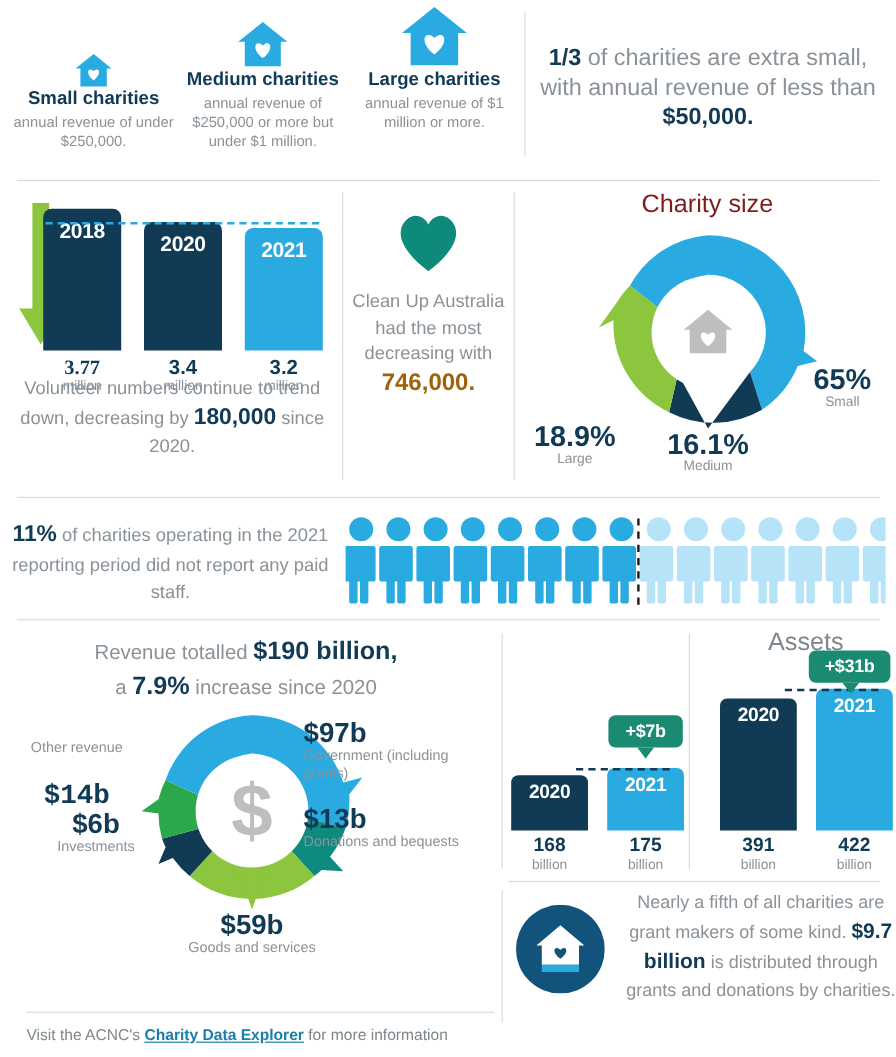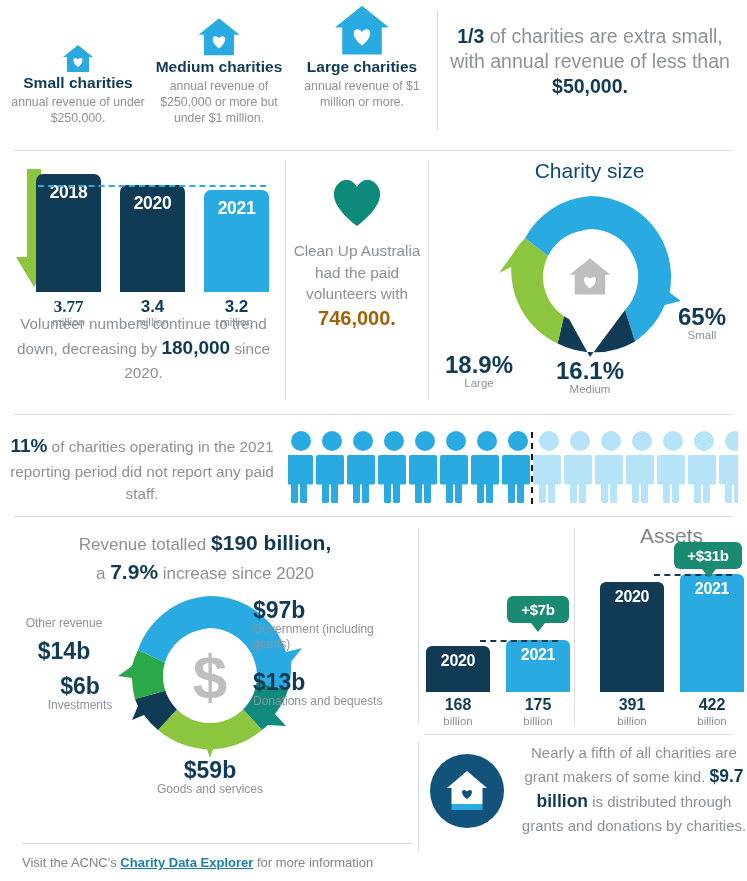--- a/index.html
+++ b/index.html
@@ -16,22 +16,22 @@
   .hrule { position: absolute; background: #d9dcde; height: 1px; }
   .vrule { position: absolute; background: #d9dcde; width: 1px; }
 
   
   #sec-sizes { position: absolute; left: 0; top: 0; width: 430px; height: 145px; }
   .size-card { position: absolute; text-align: center; }
   .size-title { font-size: 15.5px; font-weight: bold; color: #113a55; line-height: 1.15; }
   .size-desc { font-size: 12.3px; color: #8a9298; line-height: 1.32; margin-top: 2px; }
   .house-wrap { display: flex; justify-content: center; align-items: flex-end; }
 
-  #sec-extrasmall { position: absolute; left: 440px; top: 24px; width: 300px; height: 130px;
-     display:flex; align-items:flex-start; justify-content:center; }
+  #sec-extrasmall { position: absolute; left: 440px; top: 8px; width: 300px; height: 130px;
+     display:flex; align-items:center; justify-content:center; }
   .big-stat-text { font-size: 19.5px; line-height: 1.28; text-align: center; color: #8a9298; }
   .big-stat-text b { color: #113a55; font-weight: bold; }
 
   
   #sec-vol { position: absolute; left: 0; top: 155px; width: 285px; height: 250px; }
   .bars { position: absolute; left: 36px; top: 12px; width: 248px; height: 125px; }
   .bar-col { position: absolute; bottom: 0; width: 65px; }
   .bar {
     position: absolute; bottom: 0; width: 65px;
     border-radius: 7px 7px 0 0;
@@ -52,21 +52,21 @@
   #down-arrow { position: absolute; left: 14px; top: 14px; }
 
   
   #sec-cleanup { position: absolute; left: 292px; top: 160px; width: 130px; height: 245px;
      text-align: center; }
   .cleanup-text { font-size: 15.3px; line-height: 1.42; color: #8a9298; margin-top: 8px; }
   .cleanup-big { font-size: 20px; font-weight: bold; color: #a16207; margin-top: 2px; }
 
   
   #sec-donut1 { position: absolute; left: 432px; top: 155px; width: 315px; height: 250px; }
-  .donut-title { text-align: center; font-size: 21px; color: #0c4a6e; margin-top: 4px; }
+  .donut-title { text-align: center; font-size: 21px; color: #7f1d1d; margin-top: 4px; }
   .pct-big { font-size: 24px; font-weight: bold; color: #113a55; line-height: 1; }
   .pct-lbl { font-size: 11.5px; color: #8a9298; }
 
   
   #sec-staff { position: absolute; left: 0; top: 420px; width: 747px; height: 96px; }
   .staff-text { position: absolute; left: 8px; top: 12px; width: 268px; text-align: center;
     font-size: 15.3px; line-height: 1.5; color: #8a9298; }
   .staff-text b { color: #113a55; font-weight: bold; font-size: 19px; }
 
   
@@ -201,21 +201,21 @@
       <span>Volunteer numbers continue to trend down, decreasing by </span><b>180,000</b><span> since 2020.</span>
     </div>
   </div>
 
   <div class="vrule" style="left:285px; top:160px; height:240px;"></div>
 
   <div id="sec-cleanup">
     <svg width="60" height="54" viewBox="0 0 60 54" style="margin-top:14px;">
       <path d="M30 52 C6 34 2 18 12 9 C19 2.5 27 7 30 13 C33 7 41 2.5 48 9 C58 18 54 34 30 52 Z" fill="#0e8a7a"></path>
     </svg>
-    <div class="cleanup-text">Clean Up Australia had the paid volunteers with</div>
+    <div class="cleanup-text">Clean Up Australia had the most decreasing with</div>
     <div class="cleanup-big">746,000.</div>
   </div>
 
   <div class="vrule" style="left:428px; top:160px; height:240px;"></div>
 
   <div id="sec-donut1">
     <div class="donut-title">Charity size</div>
 
     <svg width="190" height="172" viewBox="0 0 190 172" style="position:absolute; left:63px; top:34px;">
 
@@ -380,21 +380,21 @@
       <div class="rev-lbl">Donations and bequests</div>
     </div>
 
     <div style="position:absolute; left:140px; top:234px; width:140px; text-align:center;">
       <div class="rev-amt">$59b</div>
       <div class="rev-lbl">Goods and services</div>
     </div>
 
     <div style="position:absolute; left:10px; top:92px; width:108px; text-align:center;">
       <div class="rev-lbl">Other revenue</div>
-      <div class="rev-amt" style="margin-top:8px;">$14b</div>
+      <div class="rev-amt" style="margin-top:20px;font-family:Liberation Mono, monospace;">$14b</div>
     </div>
 
     <div style="position:absolute; left:22px; top:150px; width:116px; text-align:center;">
       <div class="rev-amt">$6b</div>
       <div class="rev-lbl">Investments</div>
     </div>
   </div>
 
   <div class="vrule" style="left:418px; top:528px; height:196px;"></div>
 

